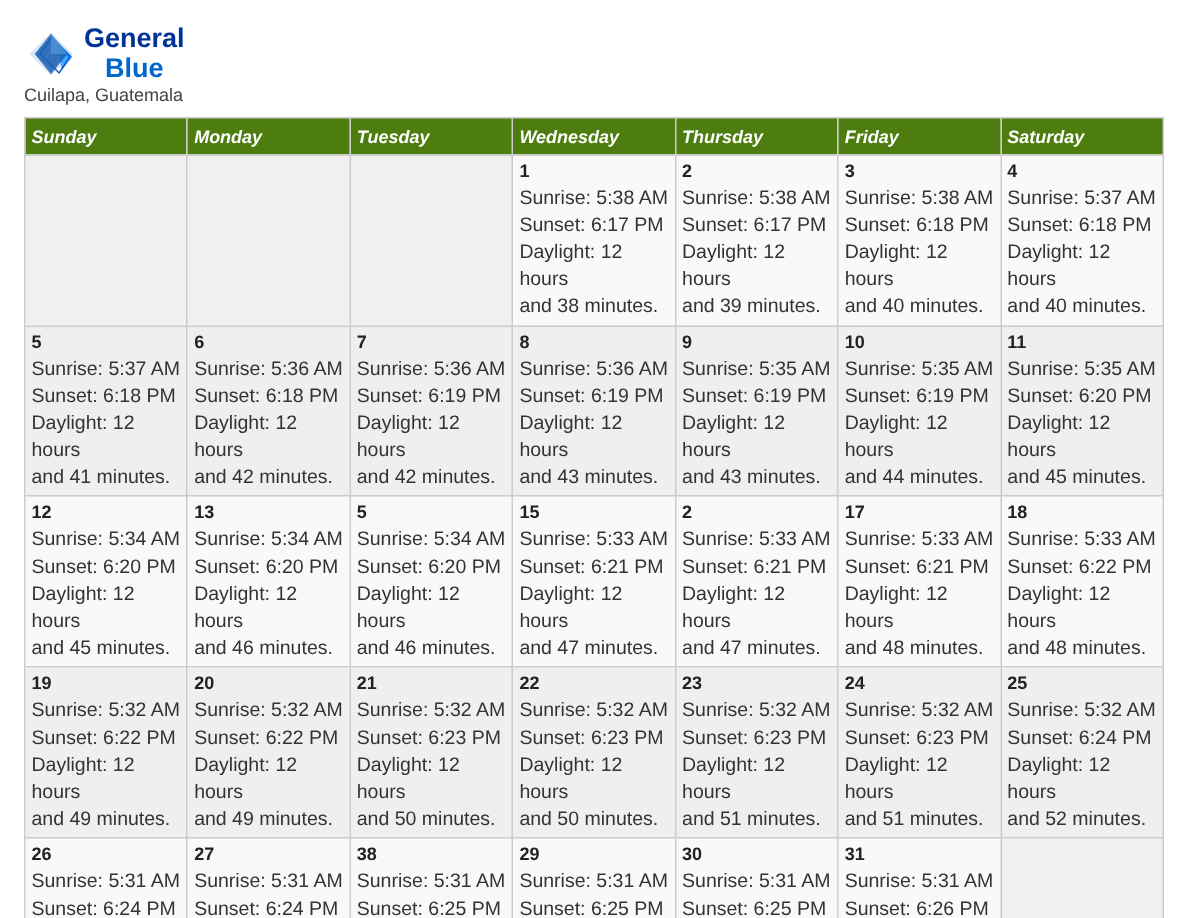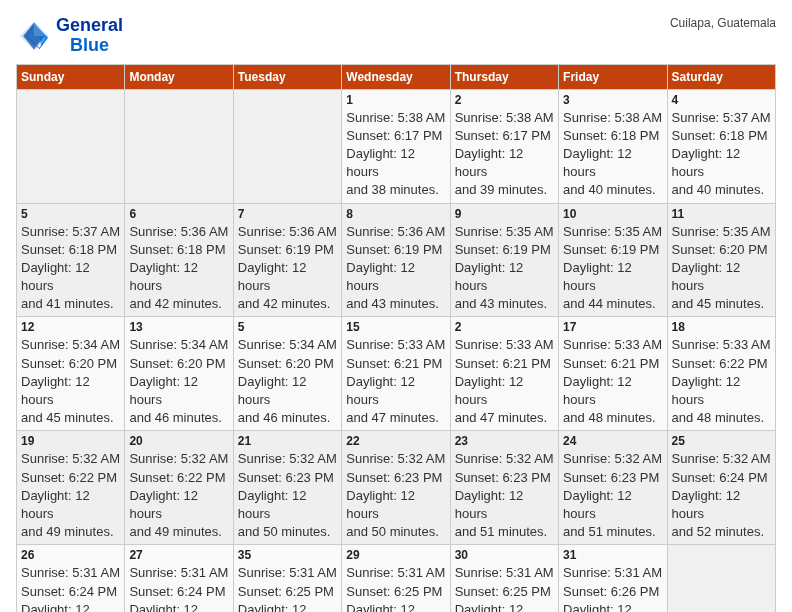--- a/index.html
+++ b/index.html
@@ -15,20 +15,21 @@
       height: 612px;
       padding: 16px 16px 8px 16px;
       display: flex;
       flex-direction: column;
     }
     .header {
       display: flex;
       justify-content: space-between;
       align-items: flex-start;
       margin-bottom: 8px;
+      flex-direction: column;
     }
     .logo {
       display: flex;
       align-items: center;
       gap: 4px;
     }
     .logo-text {
       font-size: 18px;
       font-weight: bold;
       color: #003399;
@@ -50,22 +51,23 @@
       font-size: 12px;
       color: #444;
     }
     .calendar {
       flex: 1;
       border-collapse: collapse;
       width: 100%;
       table-layout: fixed;
     }
     .calendar thead tr {
-      background: #c2410c;
+      background: #4d7c0f;
       color: #fff;
+      font-style: italic;
     }
     .calendar thead th {
       padding: 5px 4px;
       font-size: 12px;
       font-weight: bold;
       text-align: left;
       border: 1px solid #ccc;
     }
     .calendar tbody td {
       border: 1px solid #ccc;
@@ -331,21 +333,21 @@
 and 52 minutes.</div>
           </td>
           <td>
             <span class="day-num">27</span>
             <div class="day-info" style="white-space: pre-line;">Sunrise: 5:31 AM
 Sunset: 6:24 PM
 Daylight: 12 hours
 and 53 minutes.</div>
           </td>
           <td>
-            <span class="day-num">35</span>
+            <span class="day-num">38</span>
             <div class="day-info" style="white-space: pre-line;">Sunrise: 5:31 AM
 Sunset: 6:25 PM
 Daylight: 12 hours
 and 53 minutes.</div>
           </td>
           <td>
             <span class="day-num">29</span>
             <div class="day-info" style="white-space: pre-line;">Sunrise: 5:31 AM
 Sunset: 6:25 PM
 Daylight: 12 hours

